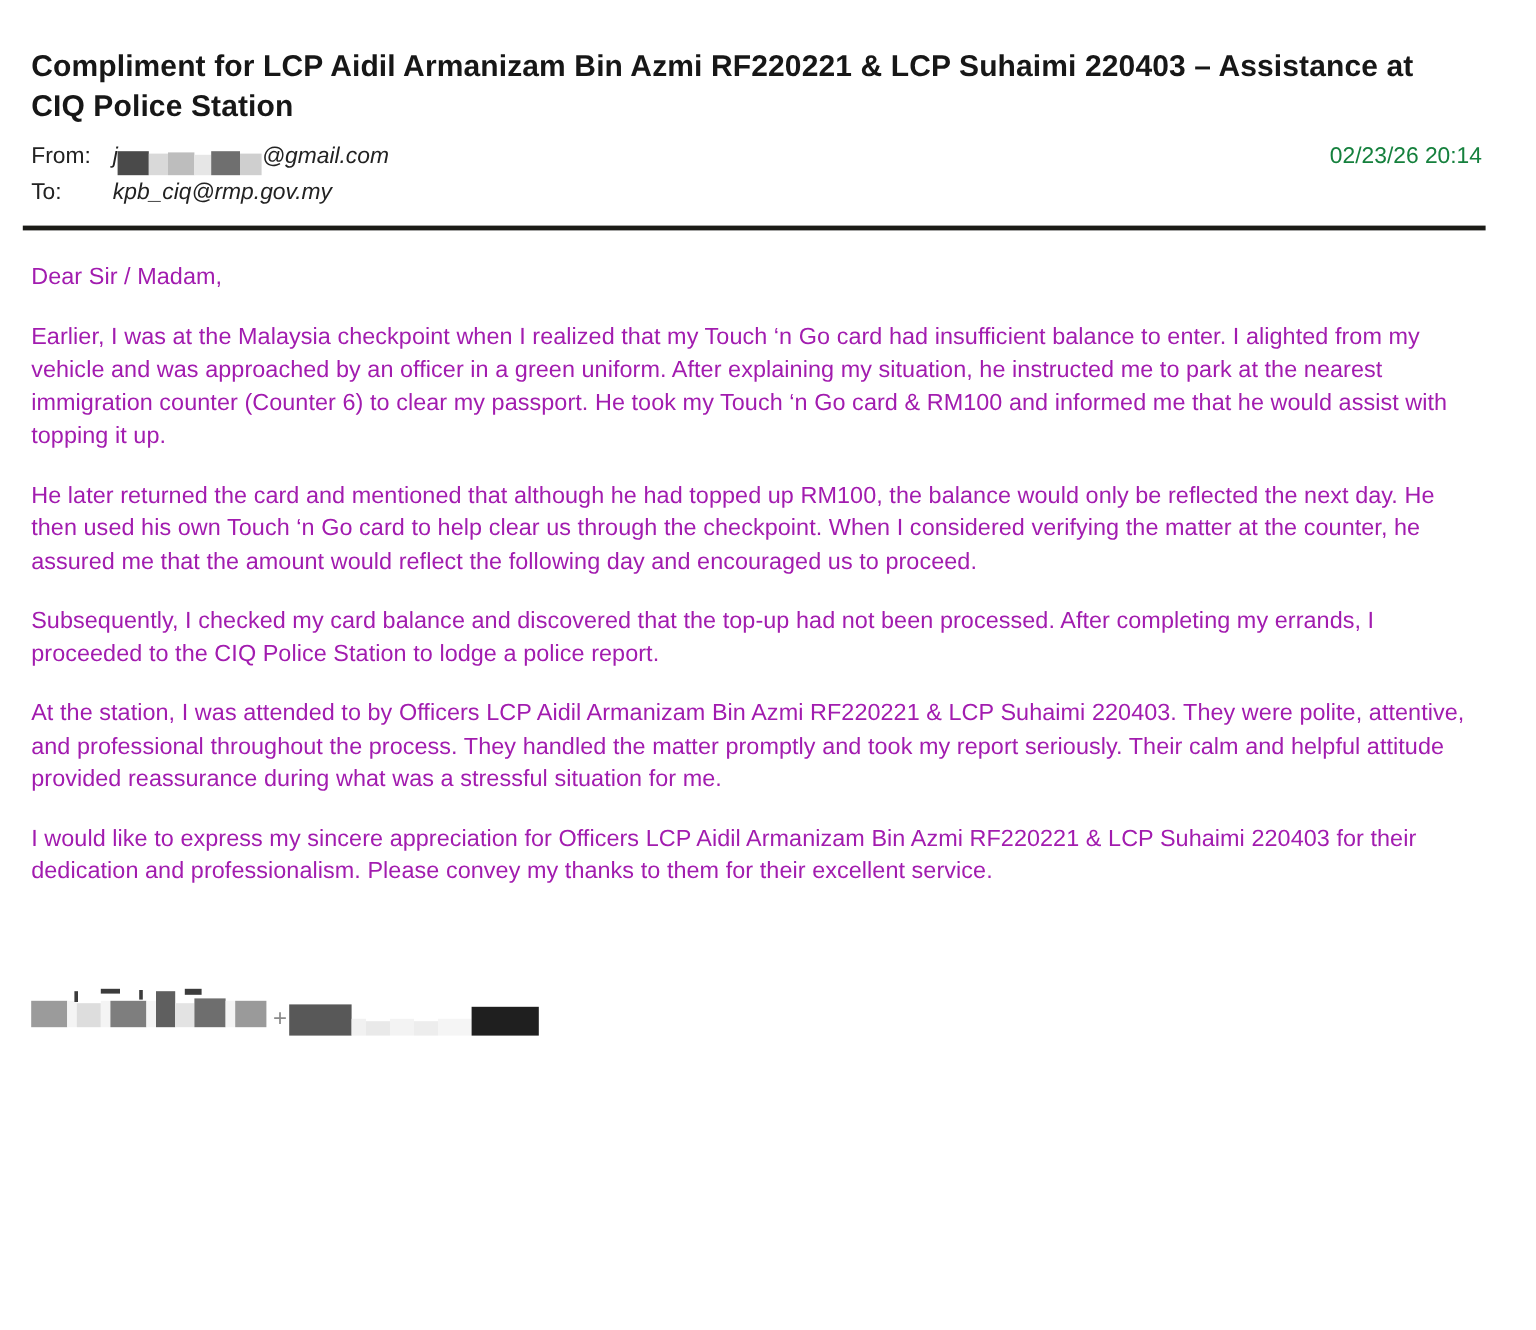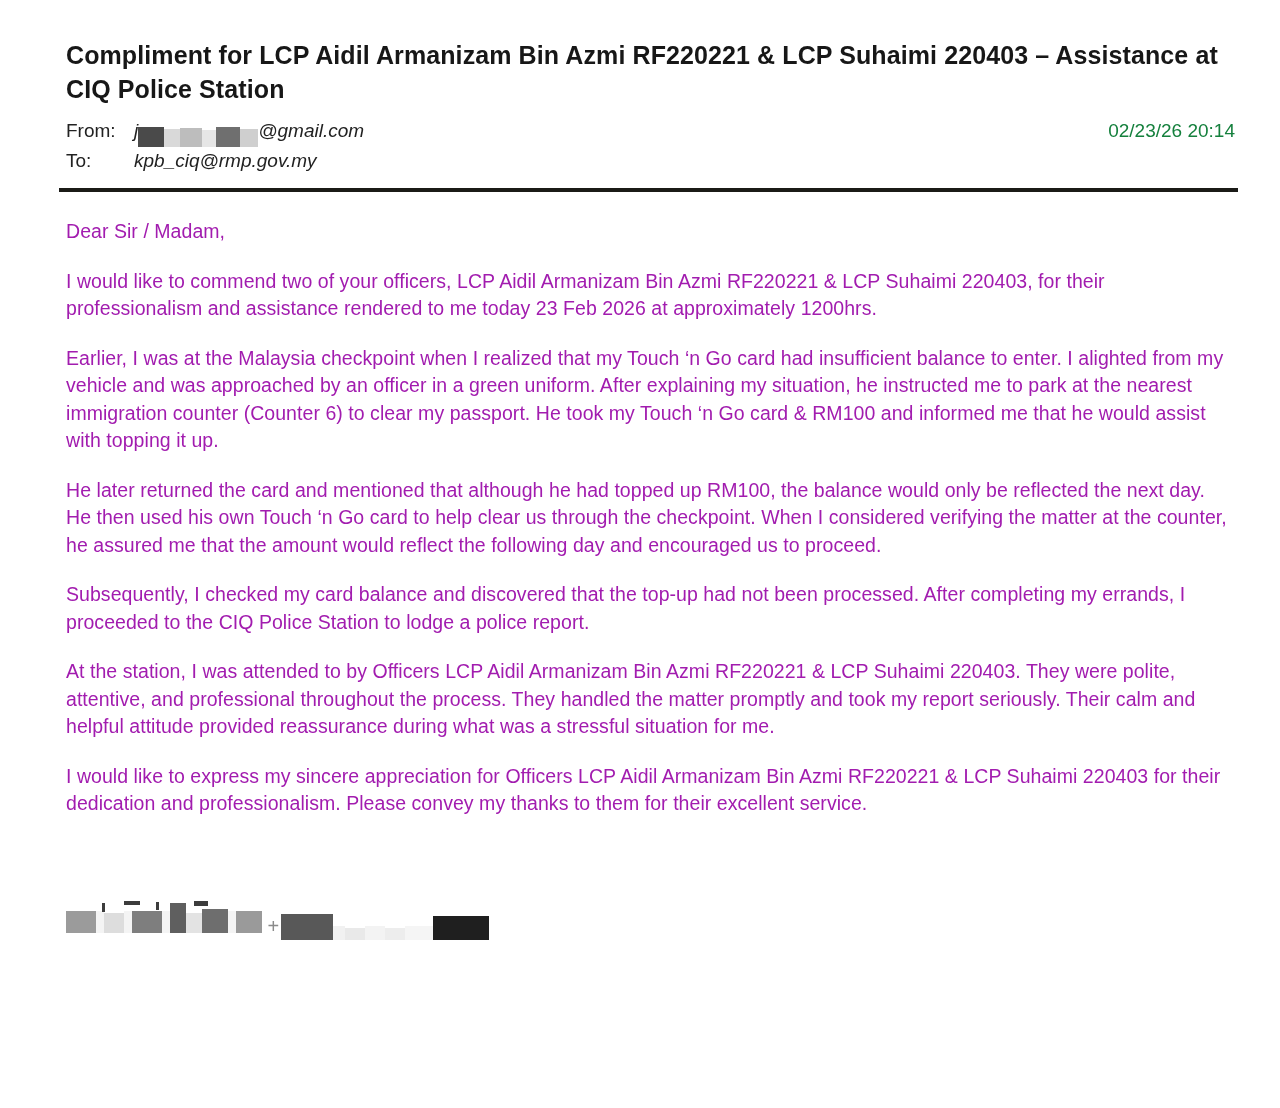--- a/index.html
+++ b/index.html
@@ -5,21 +5,21 @@
   * { margin: 0; padding: 0; box-sizing: border-box; }
   html, body { background: #ffffff; }
   body {
     width: 1280px;
     height: 1108px;
     font-family: "Liberation Sans", "DejaVu Sans", sans-serif;
     color: #1d1d1d;
     overflow: hidden;
   }
   .page {
-    padding: 38px 45px 0 66px;
+    padding: 38px 45px 0 26px;
   }
   .subject {
     font-size: 25px;
     font-weight: 700;
     line-height: 34px;
     color: #171717;
     letter-spacing: 0.1px;
     max-width: 1160px;
   }
   .meta {
@@ -109,21 +109,20 @@
     <div class="meta-row">
       <span class="meta-label">To:</span>
       <span class="meta-value">kpb_ciq@rmp.gov.my</span>
     </div>
   </div>
 
   <hr class="divider">
 
   <div class="body-text">
     <p>Dear Sir / Madam,</p>
-    <p>I would like to commend two of your officers, LCP Aidil Armanizam Bin Azmi RF220221 &amp; LCP Suhaimi 220403, for their professionalism and assistance rendered to me today 23 Feb 2026 at approximately 1200hrs.</p>
     <p>Earlier, I was at the Malaysia checkpoint when I realized that my Touch ‘n Go card had insufficient balance to enter. I alighted from my vehicle and was approached by an officer in a green uniform. After explaining my situation, he instructed me to park at the nearest immigration counter (Counter 6) to clear my passport. He took my Touch ‘n Go card &amp; RM100 and informed me that he would assist with topping it up.</p>
     <p>He later returned the card and mentioned that although he had topped up RM100, the balance would only be reflected the next day. He then used his own Touch ‘n Go card to help clear us through the checkpoint. When I considered verifying the matter at the counter, he assured me that the amount would reflect the following day and encouraged us to proceed.</p>
     <p>Subsequently, I checked my card balance and discovered that the top-up had not been processed. After completing my errands, I proceeded to the CIQ Police Station to lodge a police report.</p>
     <p>At the station, I was attended to by Officers LCP Aidil Armanizam Bin Azmi RF220221 &amp; LCP Suhaimi 220403. They were polite, attentive, and professional throughout the process. They handled the matter promptly and took my report seriously. Their calm and helpful attitude provided reassurance during what was a stressful situation for me.</p>
     <p>I would like to express my sincere appreciation for Officers LCP Aidil Armanizam Bin Azmi RF220221 &amp; LCP Suhaimi 220403 for their dedication and professionalism. Please convey my thanks to them for their excellent service.</p>
   </div>
 
   <div class="signature">
 
     <div class="pix redact-name">

